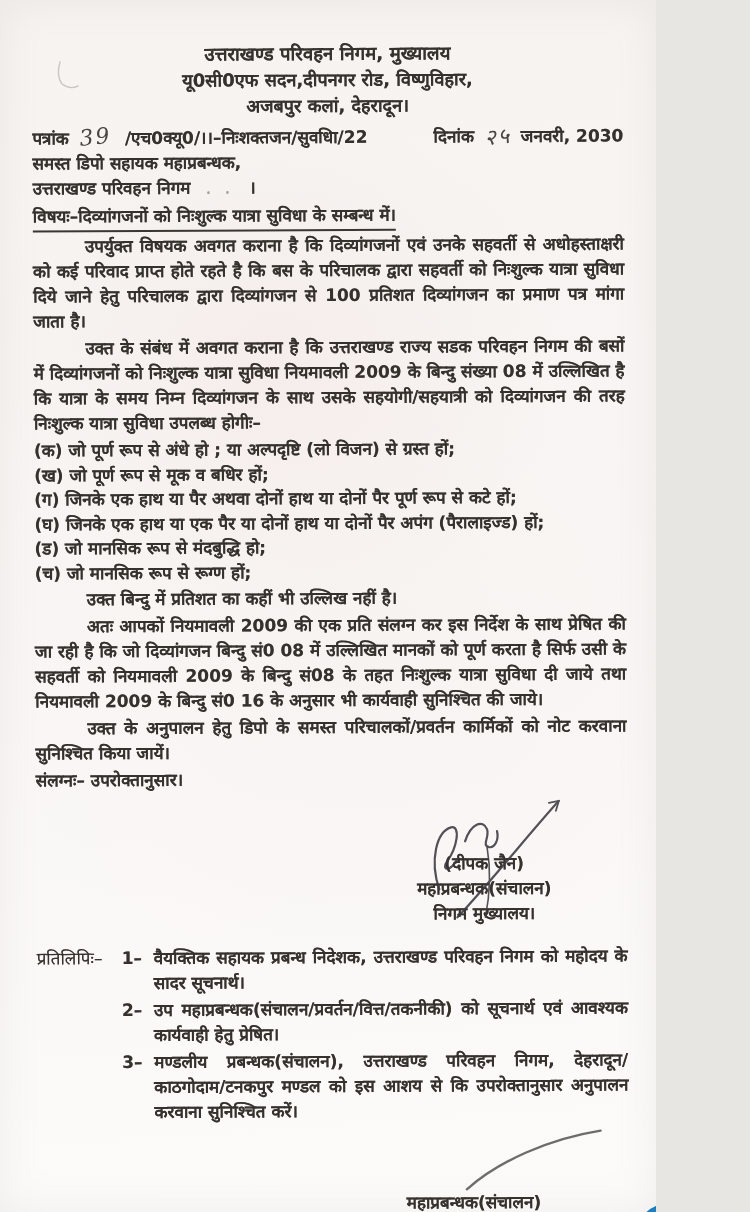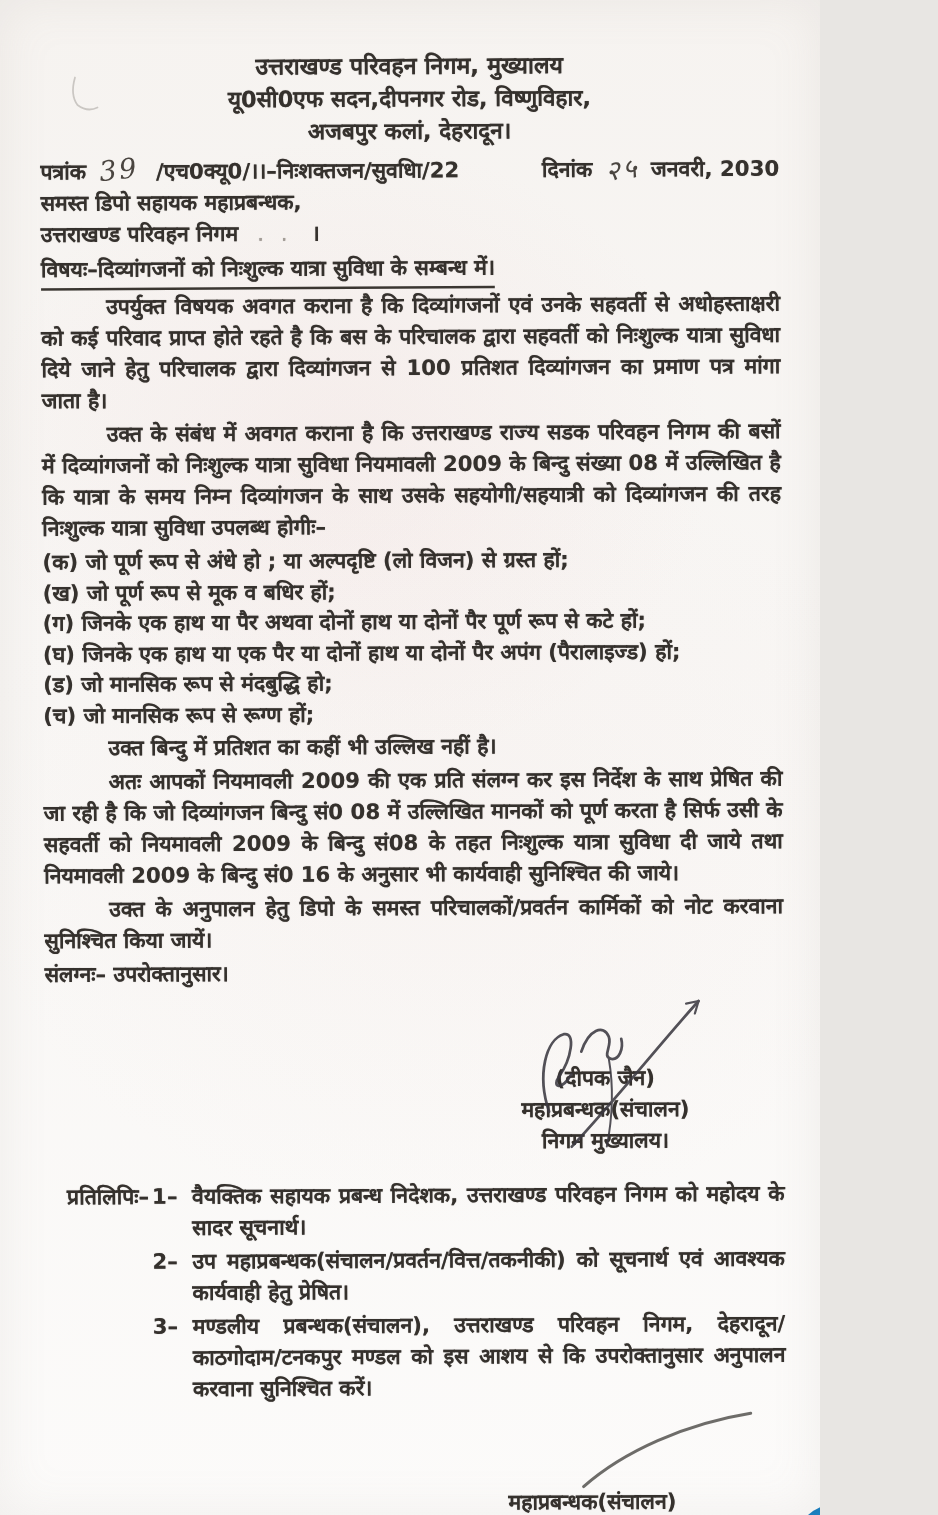--- a/index.html
+++ b/index.html
@@ -53,21 +53,21 @@
 
   .enclosure { font-weight:700; margin-top:2px; }
 
   .sig-block {
     position:relative; width:230px; margin:60px 28px 0 auto;
     text-align:center; line-height:25px;
   }
   .sig-svg { position:absolute; left:30px; top:-62px; overflow:visible; }
 
   .copies { position:relative; margin-top:18px; padding-left:85px; }
-  .copies-label { position:absolute; left:0; top:0; font-weight:700;margin-left:17px; }
+  .copies-label { position:absolute; left:0; top:0; font-weight:400; }
   .copy-row { display:flex; margin-bottom:2px; }
   .copy-num { width:32px; flex-shrink:0; }
   .copy-text { flex:1; text-align:justify; }
 
   .bottom-sig {
     position:relative; width:230px; margin:66px 40px 0 auto;
     text-align:center; line-height:26px;
   }
   .bottom-stroke { position:absolute; right:-20px; top:-64px; overflow:visible; }
 

